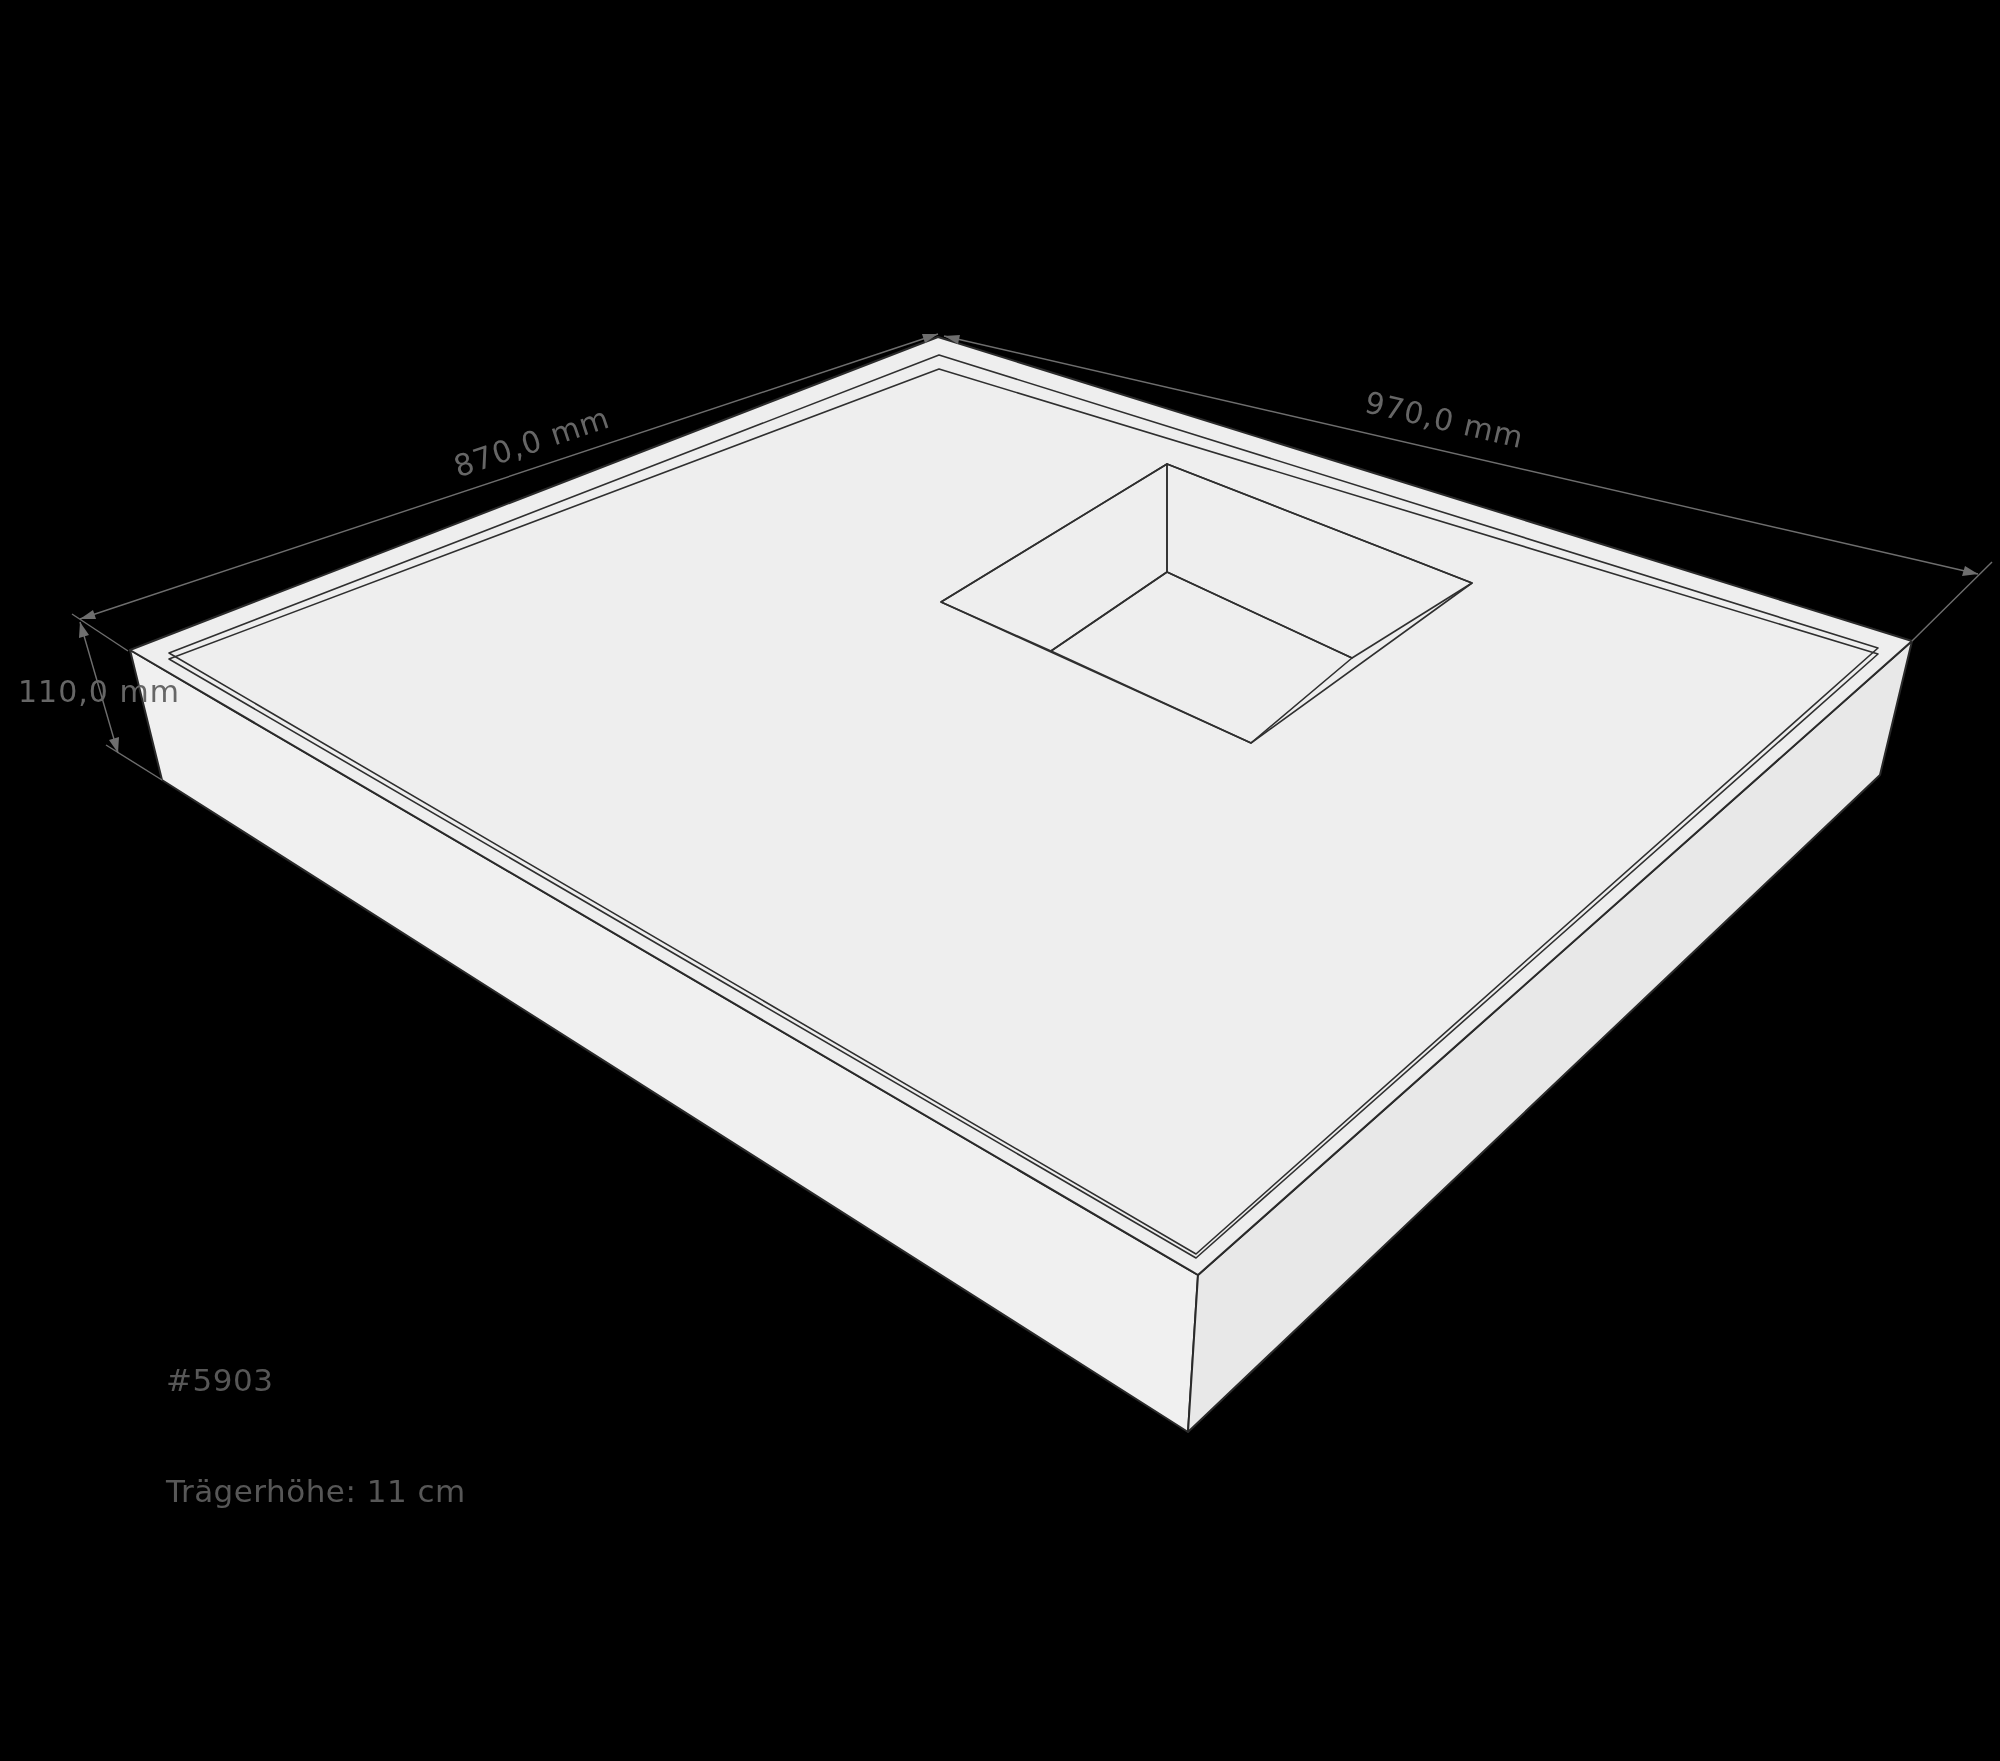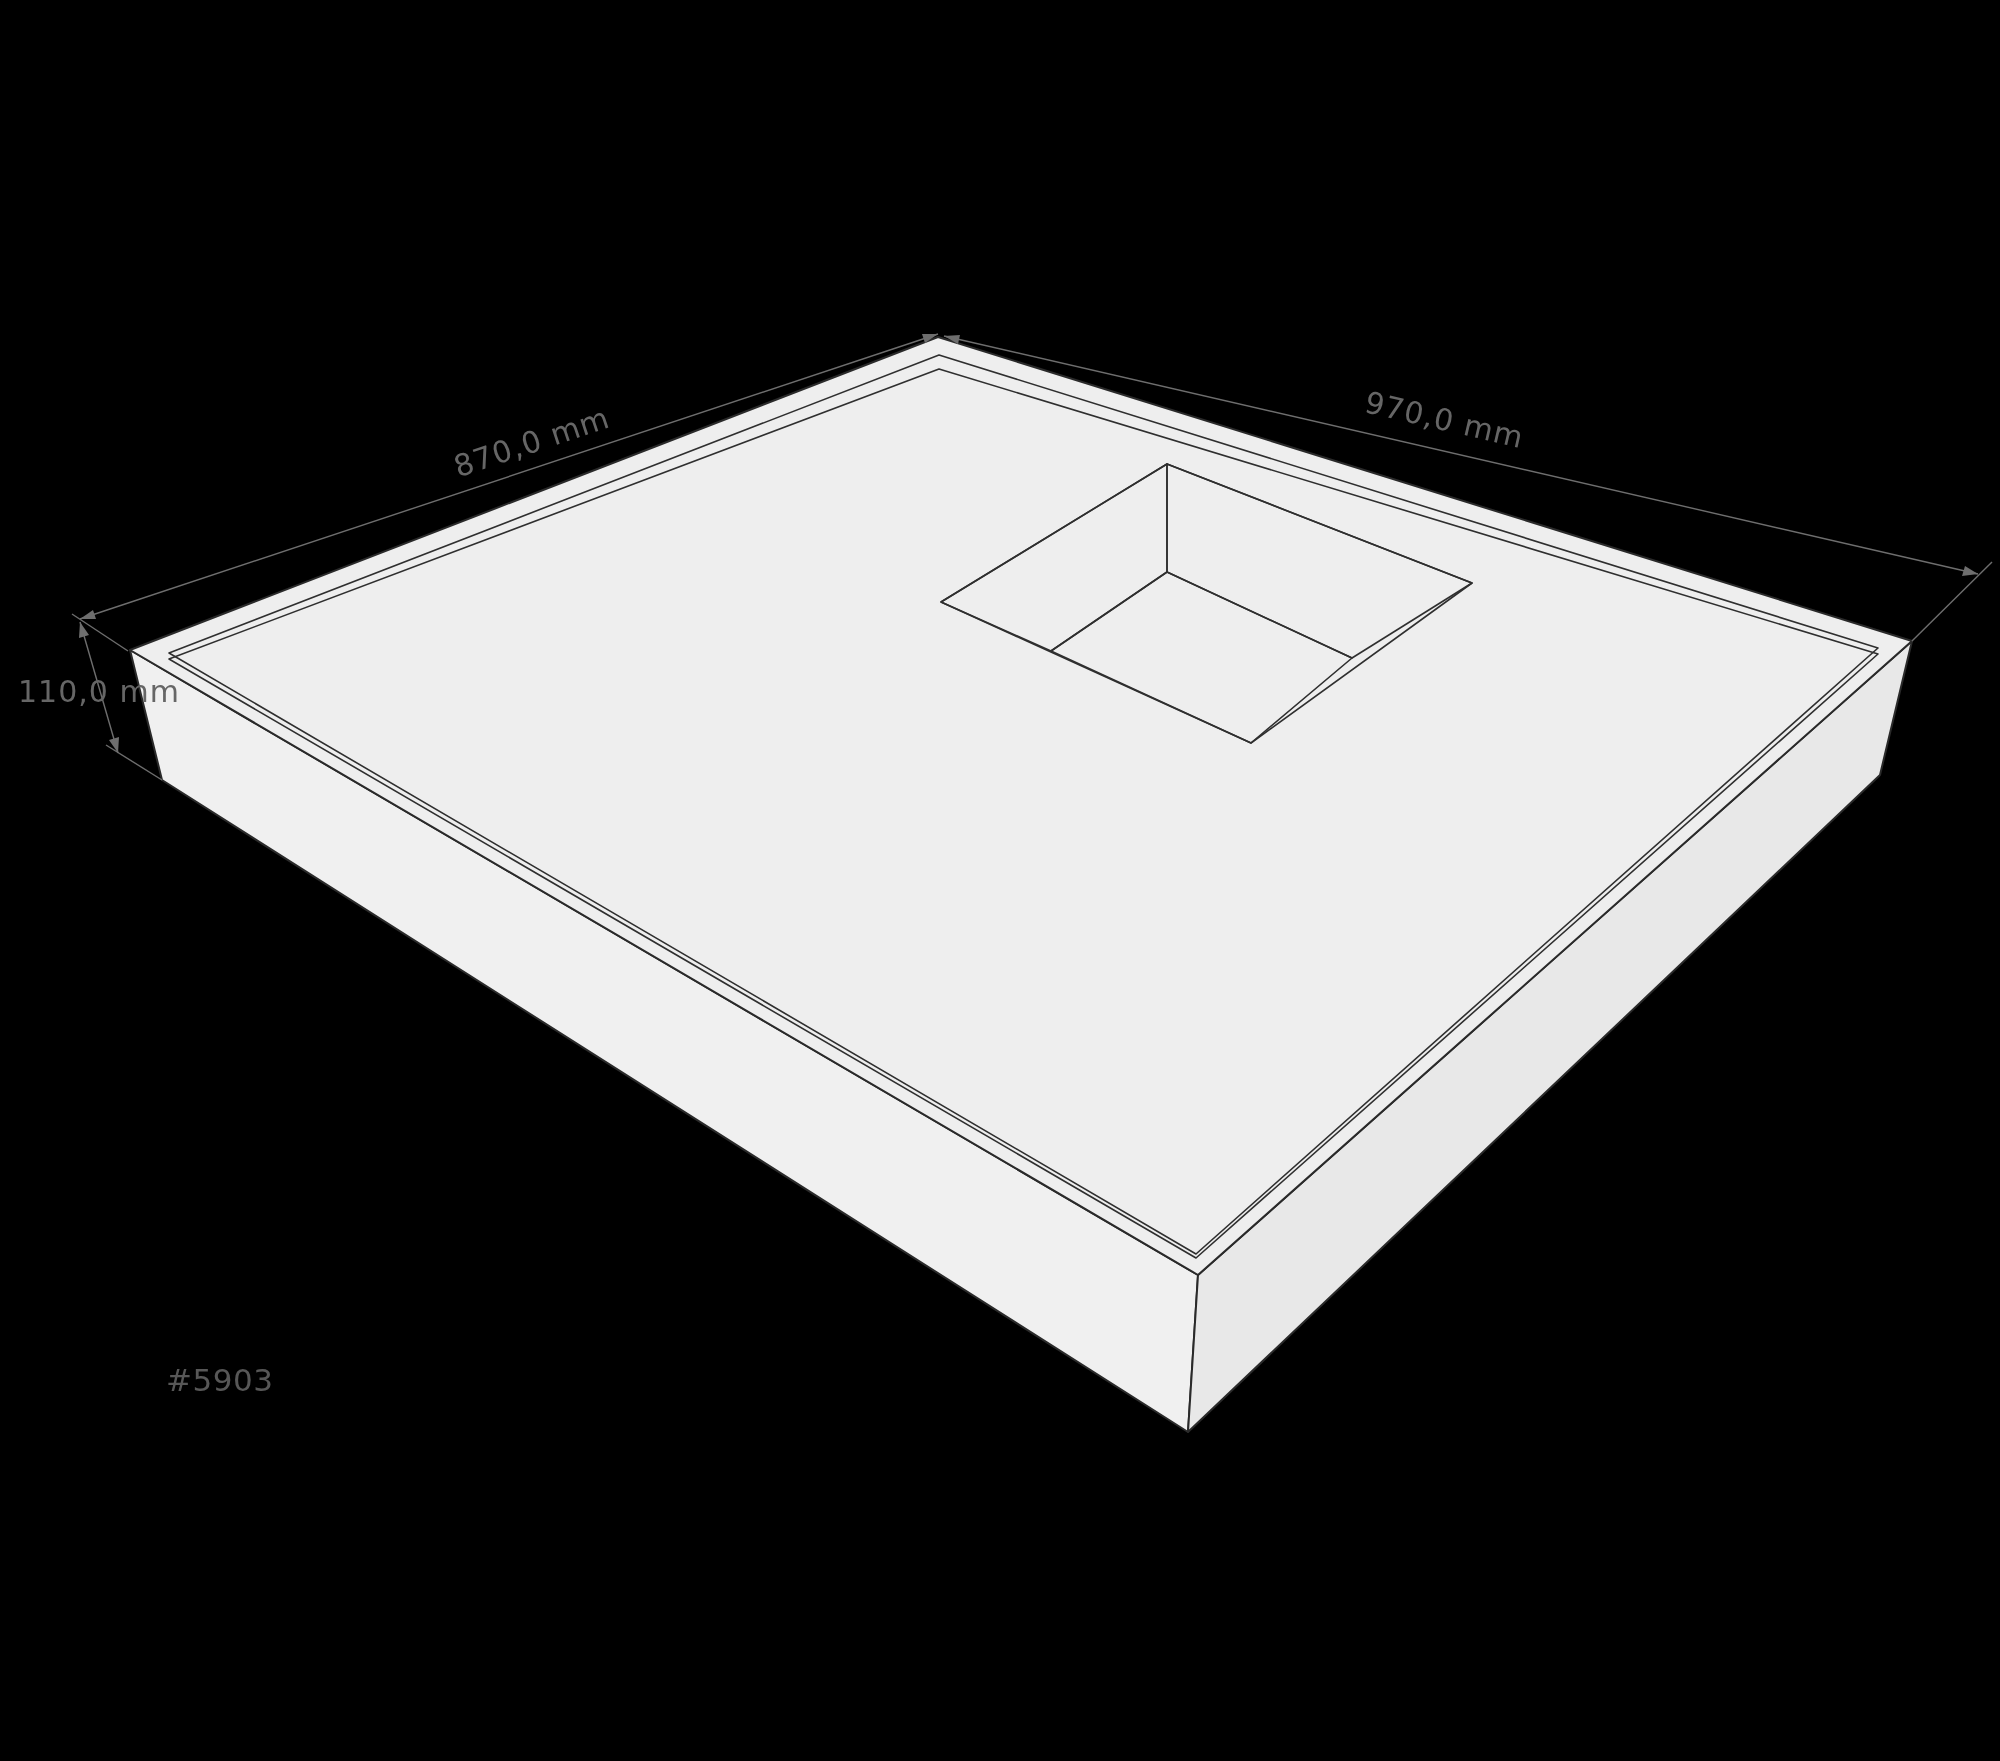--- a/index.html
+++ b/index.html
@@ -104,15 +104,16 @@
       <line class="dim-stroke" x1="162" y1="780" x2="106" y2="745"></line>
       <line class="dim-stroke" x1="80" y1="622" x2="118" y2="753"></line>
       <polygon class="dim-arrow" points="80,622 79,638 89,635"></polygon>
       <polygon class="dim-arrow" points="118,753 109,740 119,737"></polygon>
       <text class="dim-text" x="18" y="702">110,0 mm</text>
     </g>
   </svg>
 
   <div class="info-block">
     <div>#5903</div>
+    <div>Trägerhöhe: 11 cm</div>
   </div>
 
 </div>
 
 </body></html>

